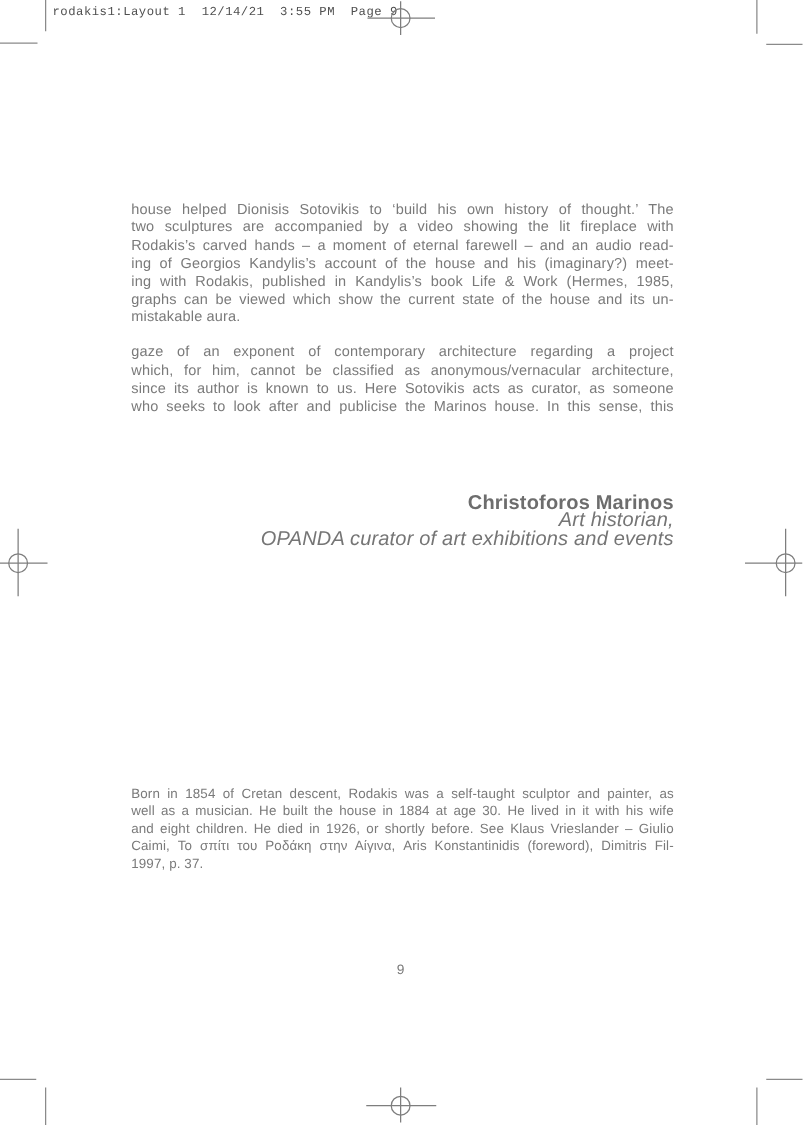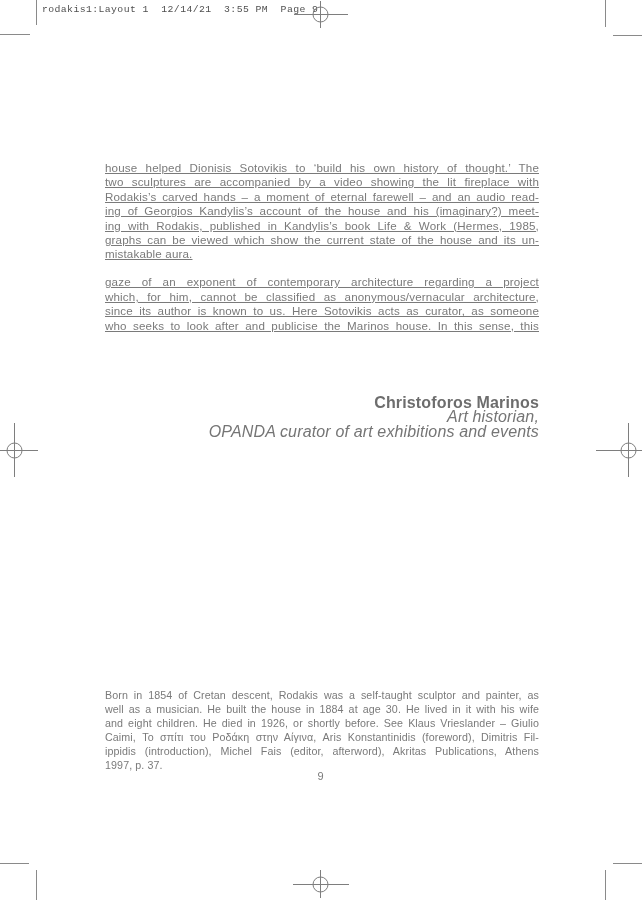--- a/index.html
+++ b/index.html
@@ -28,37 +28,36 @@
   
   .regmark { position: absolute; }
   .regmark svg { display: block; }
 
   
   .textblock {
     position: absolute; left: 105px; width: 434px;
     color: #7a7a7a;
     font-size: 11.6px; line-height: 14.4px;
     letter-spacing: 0.15px;
-    text-decoration: underline;
   }
   .jline { text-align: justify; text-align-last: justify; white-space: normal; }
   .jline.last { text-align-last: left; }
   .jline.indent { text-indent: 12px; }
   .para2 { margin-top: 13.5px; }
 
   .signature {
     position: absolute; left: 105px; top: 396px; width: 434px;
     color: #757575; font-size: 16px; line-height: 14.4px;
     text-align: right; letter-spacing: 0.15px;
   }
   .signature .name { font-weight: 700; color: #6d6d6d; }
   .signature .ital { font-style: italic; }
 
   .footnote {
-    position: absolute; left: 105px; top: 688px; width: 434px;
+    position: absolute; left: 105px; top: 628px; width: 434px;
     color: #7a7a7a; font-size: 10.7px; line-height: 14.1px;
     letter-spacing: 0.1px;
   }
 
   .pagenum {
     position: absolute; left: 36px; top: 770px; width: 569px;
     text-align: center; color: #7a7a7a; font-size: 11px;
   }
 </style>
 </head>
@@ -128,19 +127,18 @@
     <div class="name">Christoforos Marinos</div>
     <div class="ital">Art historian,</div>
     <div class="ital">OPANDA curator of art exhibitions and events</div>
   </div>
 
   <div class="footnote">
       <div class="jline">Born in 1854 of Cretan descent, Rodakis was a self-taught sculptor and painter, as</div>
       <div class="jline">well as a musician. He built the house in 1884 at age 30. He lived in it with his wife</div>
       <div class="jline">and eight children. He died in 1926, or shortly before. See Klaus Vrieslander – Giulio</div>
       <div class="jline">Caimi, Το σπίτι του Ροδάκη στην Αίγινα, Aris Konstantinidis (foreword), Dimitris Fil-</div>
-      <div class="jline">ippidis (introduction), Michel Fais (editor, afterword), Akritas Publications, Athens</div>
       <div class="jline last">1997, p. 37.</div>
     </div>
 
   <div class="pagenum">9</div>
 
 </div>
 
 </body></html>

